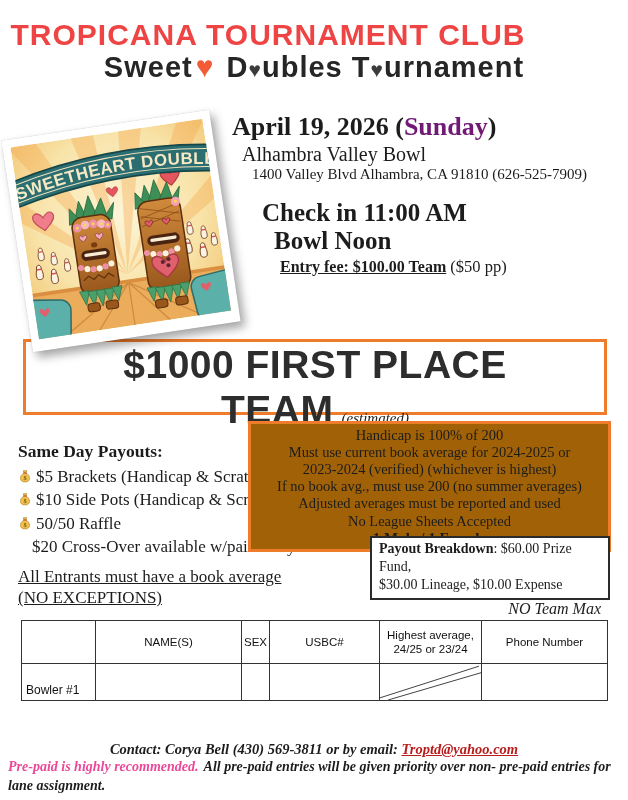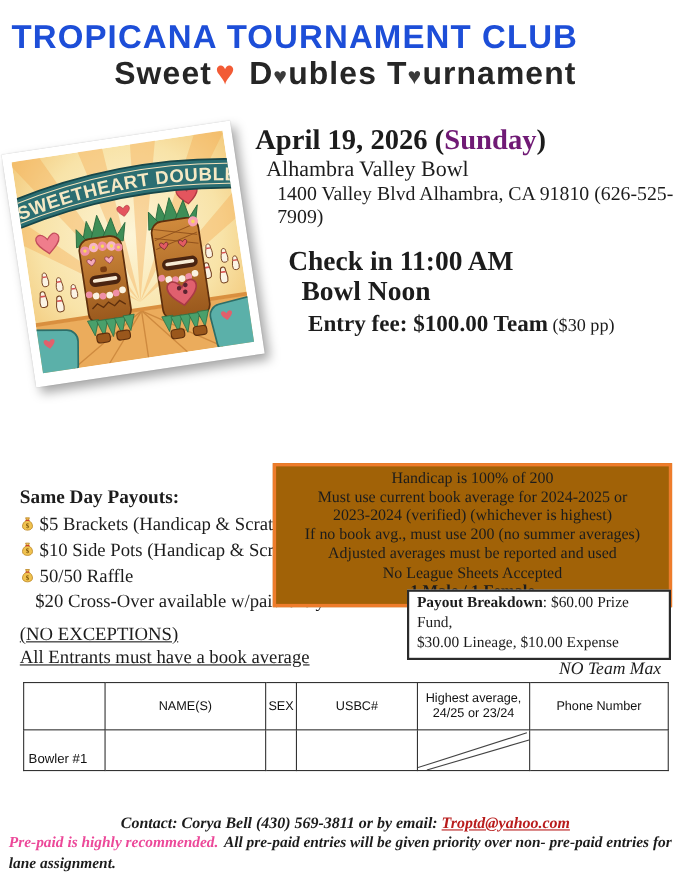--- a/index.html
+++ b/index.html
@@ -2,43 +2,43 @@
 <html><head>
 <meta charset="utf-8">
 <style>
   html,body{margin:0;padding:0;background:#fff;}
   .page{position:relative;width:628px;height:800px;background:#fff;overflow:hidden;
         font-family:"Liberation Serif",serif;color:#1c1c1c;}
 
   
   .title{position:absolute;top:18px;left:0;width:536px;text-align:center;
          font-family:"Liberation Sans",sans-serif;font-weight:800;font-size:30px;
-         letter-spacing:1px;color:#1d4ed8;}
+         letter-spacing:1px;color:#ef4444;}
   .subtitle{position:absolute;top:50px;left:0;width:628px;text-align:center;
          font-family:"Liberation Sans",sans-serif;font-weight:800;font-size:29px;
          letter-spacing:1px;color:#262626;}
   .heart-orange{color:#F25B35;font-size:30px;margin:0 3px;}
   .heart-dark{color:#3b3b3b;font-size:21px;}
 
   
   .polaroid{position:absolute;left:16px;top:124px;width:194px;background:#fff;
             padding:8px 8px 12px;box-shadow:4px 6px 10px rgba(0,0,0,.35),0 0 1px rgba(0,0,0,.25);
             transform:rotate(-8.5deg);z-index:3;}
   .polaroid svg{display:block;width:100%;height:auto;}
 
   
   .event{position:absolute;left:232px;top:112px;width:396px;}
   .date{font-size:26px;font-weight:bold;}
   .sunday{color:#701a75;}
   .venue{font-size:20px;padding-left:10px;margin-top:1px;}
-  .address{font-size:18px;padding-left:20px;}
+  .address{font-size:15px;padding-left:20px;}
   .checkin{font-size:25px;font-weight:bold;padding-left:30px;margin-top:16px;}
   .bowl{font-size:25px;font-weight:bold;padding-left:42px;}
   .fee{font-size:16.5px;padding-left:48px;margin-top:2px;}
-  .fee b{font-size:21px;}
+  .fee b{font-size:16px;text-decoration:underline;}
 
   
   .prize-box{position:absolute;left:23px;top:339px;width:578px;height:70px;
              border:3px solid #EE7C2B;text-align:center;background:#fff;}
   .prize-line{font-family:"Liberation Sans",sans-serif;font-weight:800;font-size:39px;
               letter-spacing:.5px;color:#2d2d2d;line-height:1.15;margin-top:1px;}
   .estimated{font-family:"Liberation Serif",serif;font-weight:normal;font-style:italic;
              font-size:15px;letter-spacing:0;color:#222;margin-left:8px;}
   .based{font-style:italic;font-weight:bold;font-size:14px;margin-top:-2px;}
 
@@ -261,23 +261,27 @@
       </g>
     </svg>
   </div>
 
   <div class="event">
     <div class="date"><span>April 19, 2026 (</span><span class="sunday">Sunday</span><span>)</span></div>
     <div class="venue">Alhambra Valley Bowl</div>
     <div class="address">1400 Valley Blvd Alhambra, CA 91810 (626-525-7909)</div>
     <div class="checkin">Check in 11:00 AM</div>
     <div class="bowl">Bowl Noon</div>
-    <div class="fee"><b>Entry fee: $100.00 Team</b><span> ($30 pp)</span></div>
-  </div>
-
+    <div class="fee"><b>Entry fee: $100.00 Team</b><span> ($50 pp)</span></div>
+  </div>
+
+  <div class="prize-box">
+    <div class="prize-line"><span>$1000 FIRST PLACE TEAM</span><span class="estimated">(estimated)</span></div>
+    <div class="based">Based on 64 teams</div>
+  </div>
 
   <div class="payouts">
     <div class="payouts-heading">Same Day Payouts:</div>
     <div class="payout-item">
       <svg class="bag" viewBox="0 0 20 20">
           <path d="M7.5,2.5 L12.5,2.5 L11,6 C14.8,7.2 16.5,10.5 16.5,13.5 C16.5,17 13.2,18.5 10,18.5 C6.8,18.5 3.5,17 3.5,13.5 C3.5,10.5 5.2,7.2 9,6 Z" fill="#F0C24F" stroke="#B9821F"></path>
           <rect x="7.2" y="5" width="5.6" height="1.6" rx="0.8" fill="#C8452B"></rect>
           <text x="10" y="15.5" font-size="9" font-weight="bold" fill="#7A5208" text-anchor="middle">$</text>
         </svg><span>$5 Brackets (Handicap &amp; Scratch)</span>
     </div>
@@ -307,22 +311,22 @@
     <div>No League Sheets Accepted</div>
     <div class="gender-rule">1 Male / 1 Female</div>
   </div>
 
   <div class="breakdown-box">
     <div><b>Payout Breakdown</b><span>: $60.00 Prize Fund,</span></div>
     <div>$30.00 Lineage, $10.00 Expense</div>
   </div>
 
   <div class="entrants">
+    <div>All Entrants must have a book average</div>
     <div>(NO EXCEPTIONS)</div>
-    <div>All Entrants must have a book average</div>
   </div>
 
   <div class="team-max">NO Team Max</div>
 
   <table class="entry-table">
     <colgroup>
       <col style="width:74px">
         <col style="width:146px">
         <col style="width:28px">
       <col style="width:110px">

